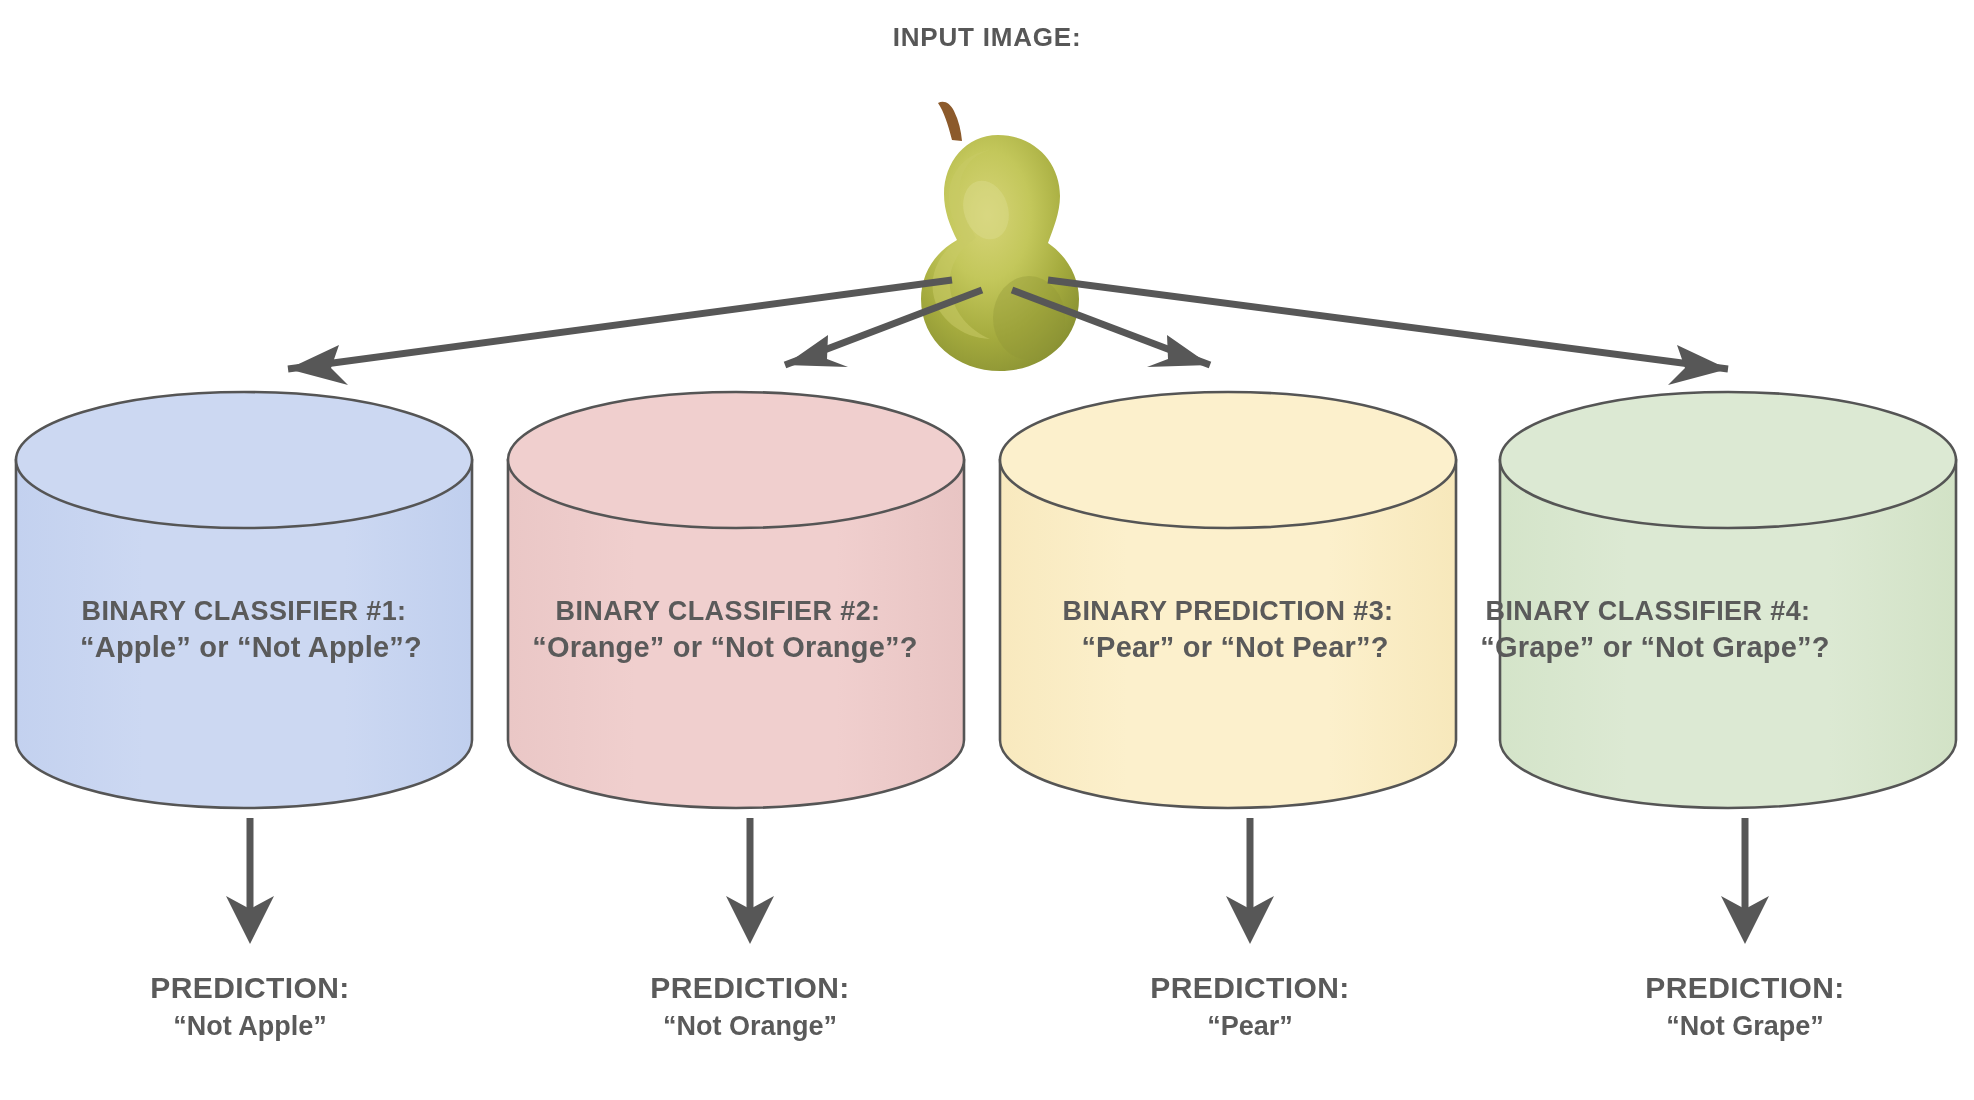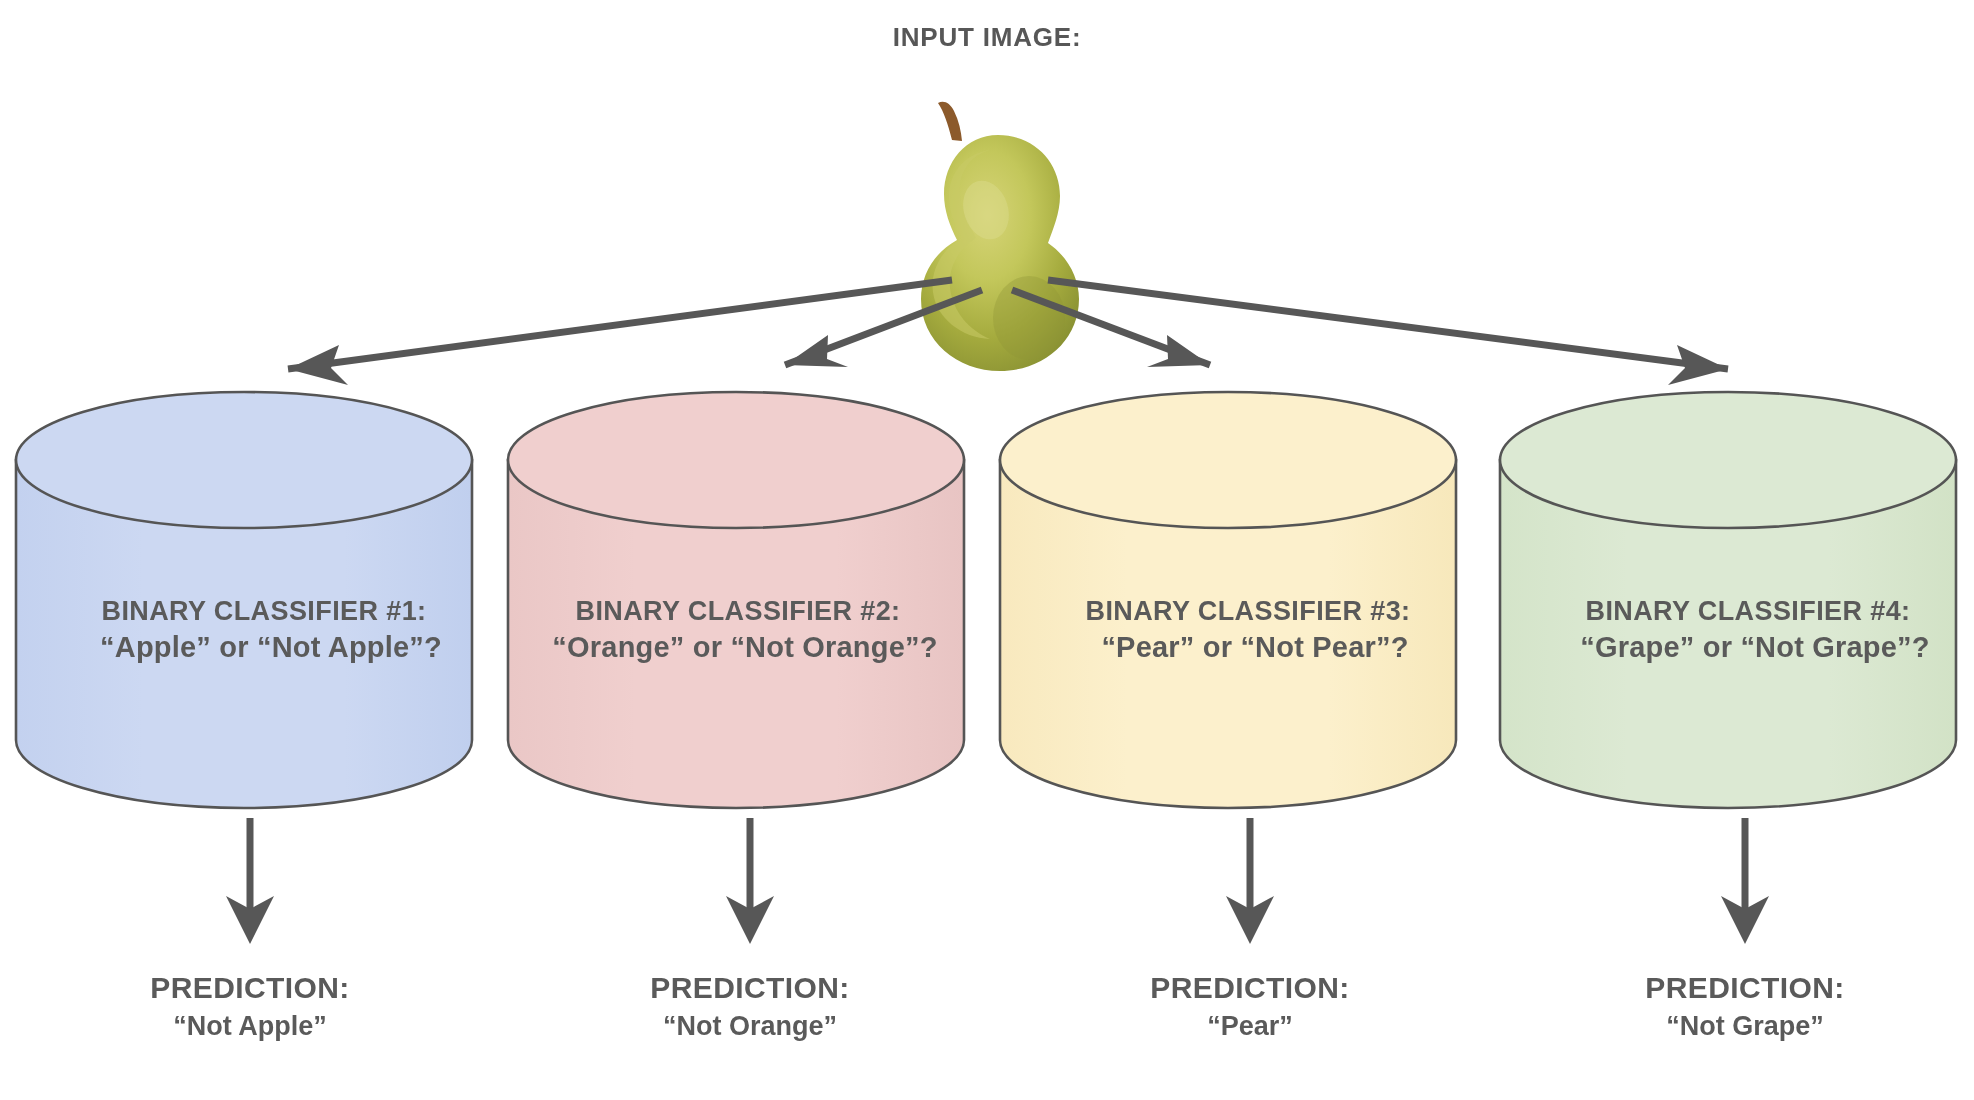--- a/index.html
+++ b/index.html
@@ -36,21 +36,20 @@
     color: #575757;
     font-family: "Liberation Sans", sans-serif;
   }
   .cyl-label {
     position: absolute;
     text-align: center;
     color: #5a5a5a;
     font-family: "Liberation Sans", sans-serif;
     line-height: 1.30;
     pointer-events: none;
-    margin-left: 20px;
   }
   .cyl-label .l1 {
     display: block;
     font-size: 27px;
     font-weight: bold;
     letter-spacing: 0.4px;
   }
   .cyl-label .l2 {
     display: block;
     font-size: 29px;
@@ -195,25 +194,25 @@
     <span class="l1">BINARY CLASSIFIER #1:</span>
     <span class="l2">“Apple” or “Not Apple”?</span>
   </div>
 
   <div class="cyl-label" style="left:490px; top:594px; width:456px;">
     <span class="l1">BINARY CLASSIFIER #2:</span>
     <span class="l2">“Orange” or “Not Orange”?</span>
   </div>
 
   <div class="cyl-label" style="left:1000px; top:594px; width:456px;">
-    <span class="l1">BINARY CLASSIFIER #3:</span>
+    <span class="l1">BINARY PREDICTION #3:</span>
     <span class="l2">“Pear” or “Not Pear”?</span>
   </div>
 
-  <div class="cyl-label" style="left:1500px; top:594px; width:456px;">
+  <div class="cyl-label" style="left:1420px; top:594px; width:456px;">
     <span class="l1">BINARY CLASSIFIER #4:</span>
     <span class="l2">“Grape” or “Not Grape”?</span>
   </div>
 
   <div class="pred-label" style="left:20px; top:968px; width:460px;">
     <span class="p1">PREDICTION:</span>
     <span class="p2">“Not Apple”</span>
   </div>
 
   <div class="pred-label" style="left:520px; top:968px; width:460px;">

